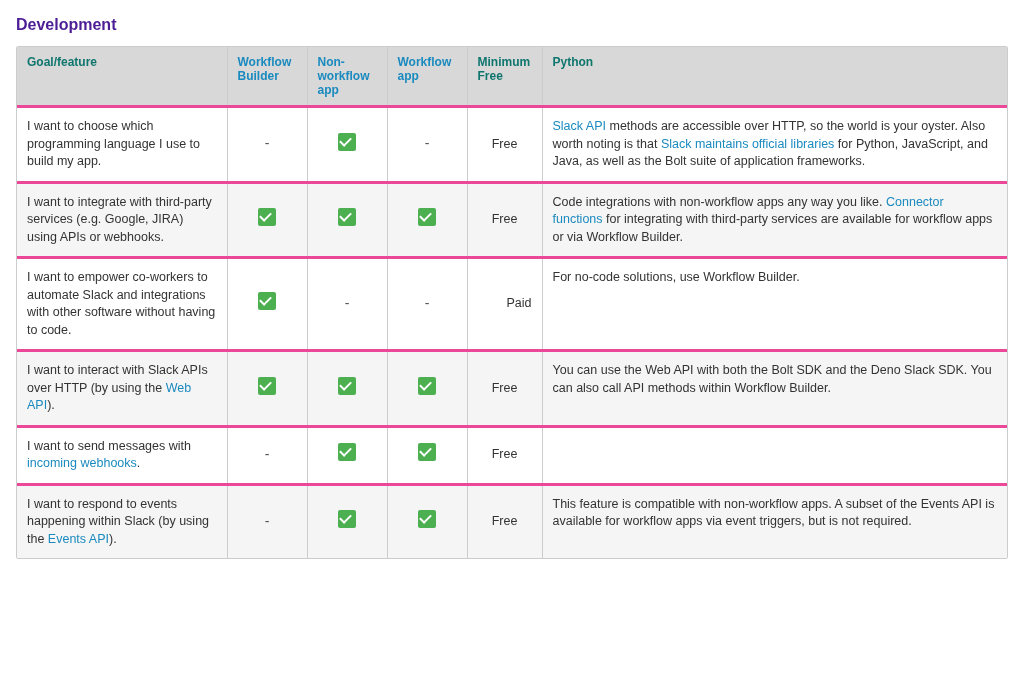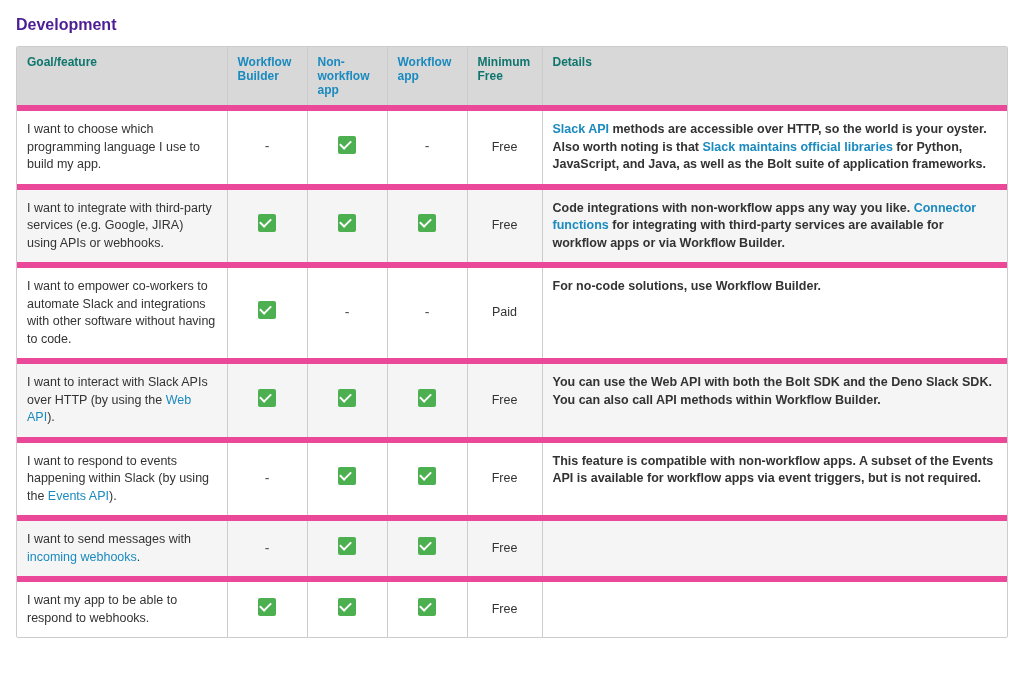--- a/index.html
+++ b/index.html
@@ -46,36 +46,36 @@
       border-right: 1px solid #ccc;
     }
     thead th.blue {
       color: #1a8abf;
       font-weight: 600;
       margin-top: 23px;
     }
     thead th:last-child { border-right: none; }
 
     tbody tr {
-      border-top: 6px solid #ec4899;
+      border-top: 3px solid #ec4899;
     }
     tbody tr:nth-child(even) {
       background: #f5f5f5;
     }
     tbody tr:nth-child(odd) {
       background: #fff;
     }
     tbody td {
       padding: 10px 10px;
       vertical-align: top;
       border-right: 1px solid #ccc;
       line-height: 1.4;
       font-size: 12.5px;
     }
-    tbody td:last-child { border-right: none; font-weight: bold; }
+    tbody td:last-child { border-right: none; }
 
     td.center-cell {
       text-align: center;
       vertical-align: middle;
     }
     .check {
       display: inline-block;
       width: 18px;
       height: 18px;
       background: #4caf50;
@@ -118,21 +118,21 @@
       <col class="minplan">
       <col class="details">
     </colgroup>
     <thead>
       <tr>
         <th>Goal/feature</th>
         <th class="blue">Workflow Builder</th>
         <th class="blue">Non-workflow app</th>
         <th class="blue">Workflow app</th>
         <th>Minimum Free</th>
-        <th>Details</th>
+        <th>Python</th>
       </tr>
     </thead>
     <tbody id="table-body">
     <tr>
           <td>I want to choose which programming language I use to build my app.</td>
           <td class="center-cell"><span class="dash">-</span></td>
           <td class="center-cell"><span class="check"></span></td>
           <td class="center-cell"><span class="dash">-</span></td>
           <td style="text-align: center; vertical-align: middle;">Free</td>
           <td><a href="#">Slack API</a> methods are accessible over HTTP, so the world is your oyster. Also worth noting is that <a href="#">Slack maintains official libraries</a> for Python, JavaScript, and Java, as well as the Bolt suite of application frameworks.</td>
@@ -143,50 +143,42 @@
           <td class="center-cell"><span class="check"></span></td>
           <td class="center-cell"><span class="check"></span></td>
           <td style="text-align: center; vertical-align: middle;">Free</td>
           <td>Code integrations with non-workflow apps any way you like. <a href="#">Connector functions</a> for integrating with third-party services are available for workflow apps or via Workflow Builder.</td>
         </tr>
         <tr>
           <td>I want to empower co-workers to automate Slack and integrations with other software without having to code.</td>
           <td class="center-cell"><span class="check"></span></td>
           <td class="center-cell"><span class="dash">-</span></td>
           <td class="center-cell"><span class="dash">-</span></td>
-          <td style="text-align: center; vertical-align: middle;">Paid</td>
+          <td style="text-align: right; vertical-align: middle;">Paid</td>
           <td>For no-code solutions, use Workflow Builder.</td>
         </tr>
         <tr>
           <td>I want to interact with Slack APIs over HTTP (by using the <a href="#">Web API</a>).</td>
           <td class="center-cell"><span class="check"></span></td>
           <td class="center-cell"><span class="check"></span></td>
           <td class="center-cell"><span class="check"></span></td>
           <td style="text-align: center; vertical-align: middle;">Free</td>
           <td>You can use the Web API with both the Bolt SDK and the Deno Slack SDK. You can also call API methods within Workflow Builder.</td>
         </tr>
         <tr>
-          <td>I want to respond to events happening within Slack (by using the <a href="#">Events API</a>).</td>
-          <td class="center-cell"><span class="dash">-</span></td>
-          <td class="center-cell"><span class="check"></span></td>
-          <td class="center-cell"><span class="check"></span></td>
-          <td style="text-align: center; vertical-align: middle;">Free</td>
-          <td>This feature is compatible with non-workflow apps. A subset of the Events API is available for workflow apps via event triggers, but is not required.</td>
-        </tr>
-        <tr>
           <td>I want to send messages with <a href="#">incoming webhooks</a>.</td>
           <td class="center-cell"><span class="dash">-</span></td>
           <td class="center-cell"><span class="check"></span></td>
           <td class="center-cell"><span class="check"></span></td>
           <td style="text-align: center; vertical-align: middle;">Free</td>
           <td></td>
         </tr>
         <tr>
-          <td>I want my app to be able to respond to webhooks.</td>
-          <td class="center-cell"><span class="check"></span></td>
+          <td>I want to respond to events happening within Slack (by using the <a href="#">Events API</a>).</td>
+          <td class="center-cell"><span class="dash">-</span></td>
           <td class="center-cell"><span class="check"></span></td>
           <td class="center-cell"><span class="check"></span></td>
           <td style="text-align: center; vertical-align: middle;">Free</td>
-          <td></td>
+          <td>This feature is compatible with non-workflow apps. A subset of the Events API is available for workflow apps via event triggers, but is not required.</td>
         </tr>
       </tbody>
   </table>
 </div>
 
 </body></html>

